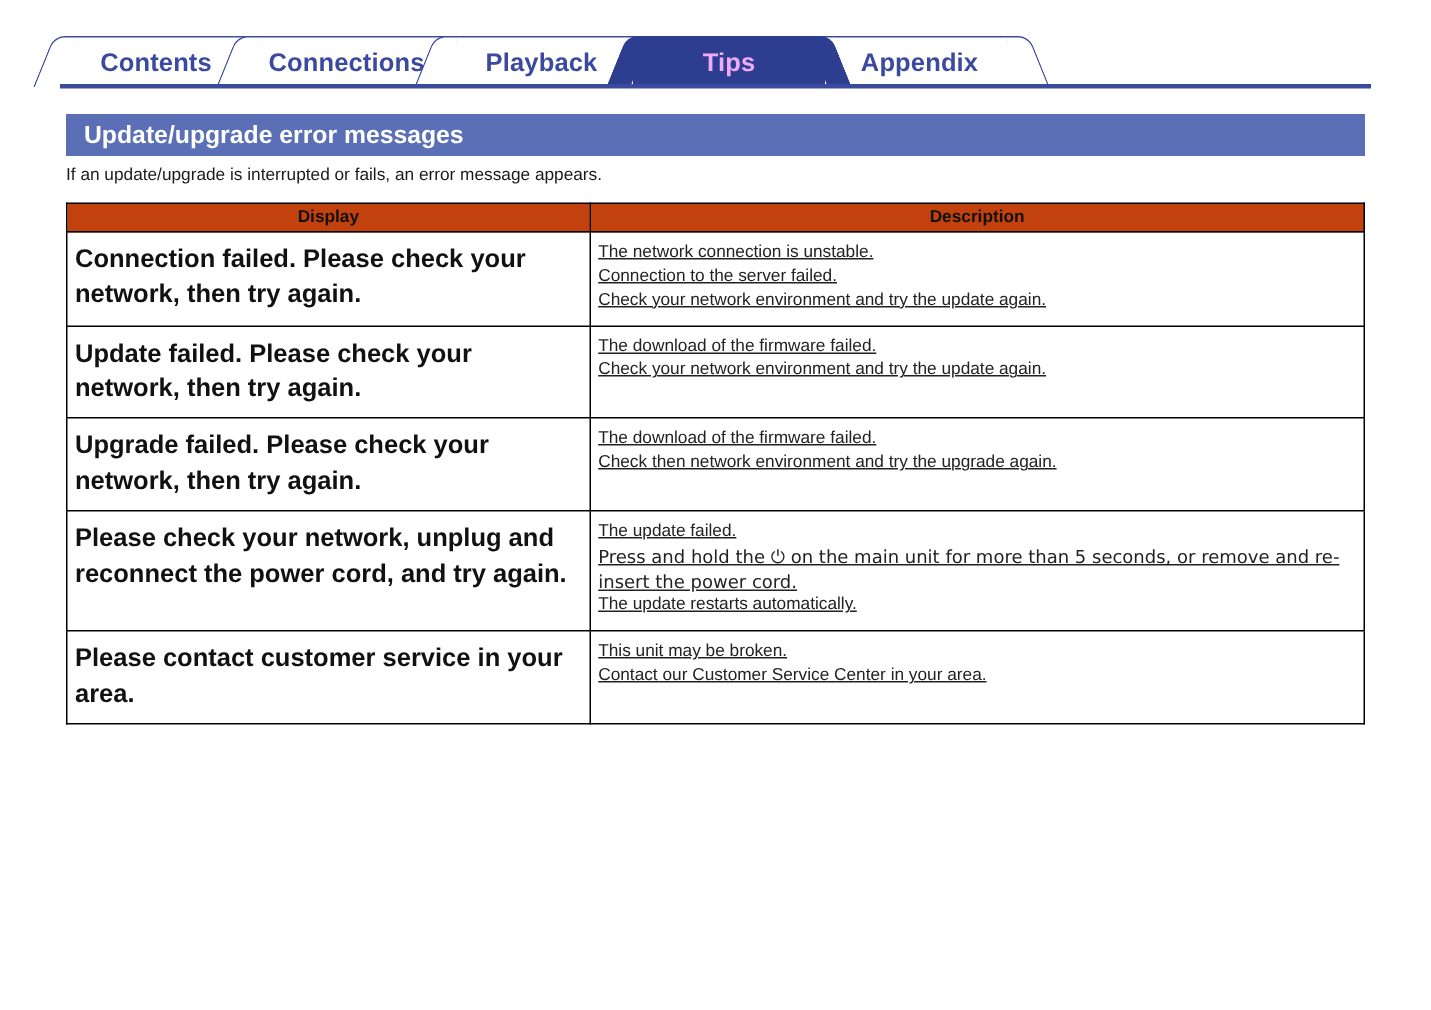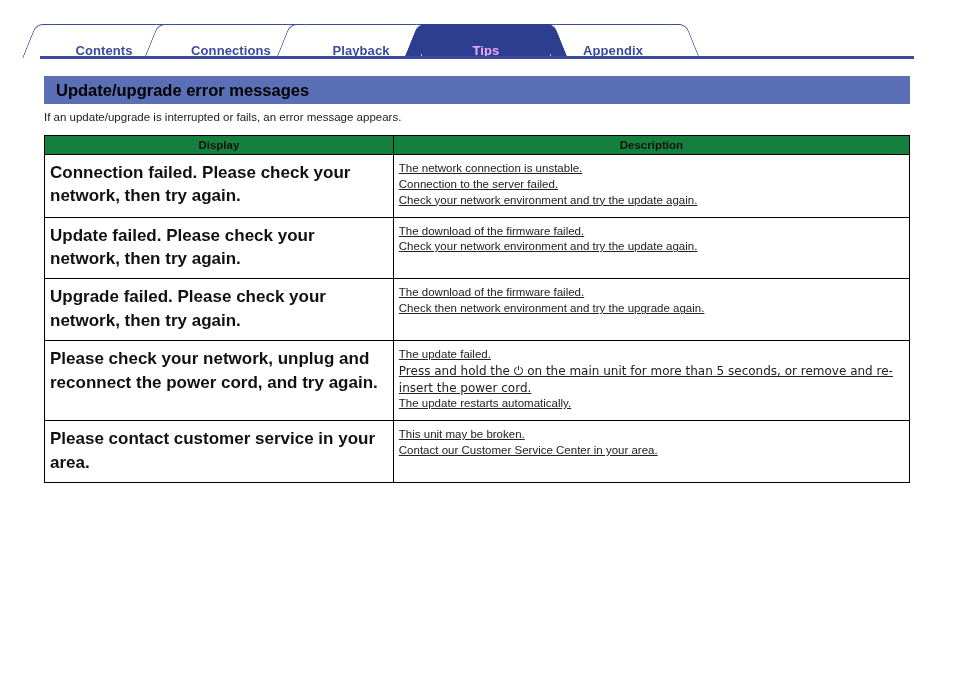--- a/index.html
+++ b/index.html
@@ -29,23 +29,23 @@
     left: 40px;
     top: 0;
     display: flex;
     align-items: flex-end;
     height: 36px;
   }
   .tab {
     position: relative;
     height: 34px;
     display: flex;
-    align-items: flex-end;
+    align-items: center;
     justify-content: center;
-    font-size: 13px;
+    font-size: 17px;
     font-weight: bold;
     color: #3b4a9e;
     letter-spacing: 0.1px;
     box-sizing: border-box;
     border-top: 1.6px solid #3b4a9e;
     border-radius: 9px 9px 0 0;
     background: #ffffff;
     padding: 0 14px;
     margin-right: -6px;
     z-index: 1;
@@ -100,21 +100,21 @@
   }
 
   
   .section-title {
     position: absolute;
     left: 44px;
     top: 76px;
     width: 866px;
     height: 28px;
     background: #5a6fb5;
-    color: #000000;
+    color: #ffffff;
     font-size: 16.5px;
     font-weight: bold;
     display: flex;
     align-items: center;
     padding-left: 12px;
     box-sizing: border-box;
   }
   .intro {
     position: absolute;
     left: 44px;
@@ -131,21 +131,21 @@
     width: 866px;
     border-collapse: collapse;
     table-layout: fixed;
   }
   .err-table th, .err-table td {
     border: 1px solid #000000;
     vertical-align: top;
     box-sizing: border-box;
   }
   .err-table th {
-    background: #15803d;
+    background: #c2410c;
     font-size: 11.5px;
     font-weight: bold;
     text-align: center;
     padding: 3px 4px;
     color: #111;
   }
   .col-display { width: 346px; }
   .col-desc    { width: 512px; }
   .cell-display {
     font-size: 17px;

